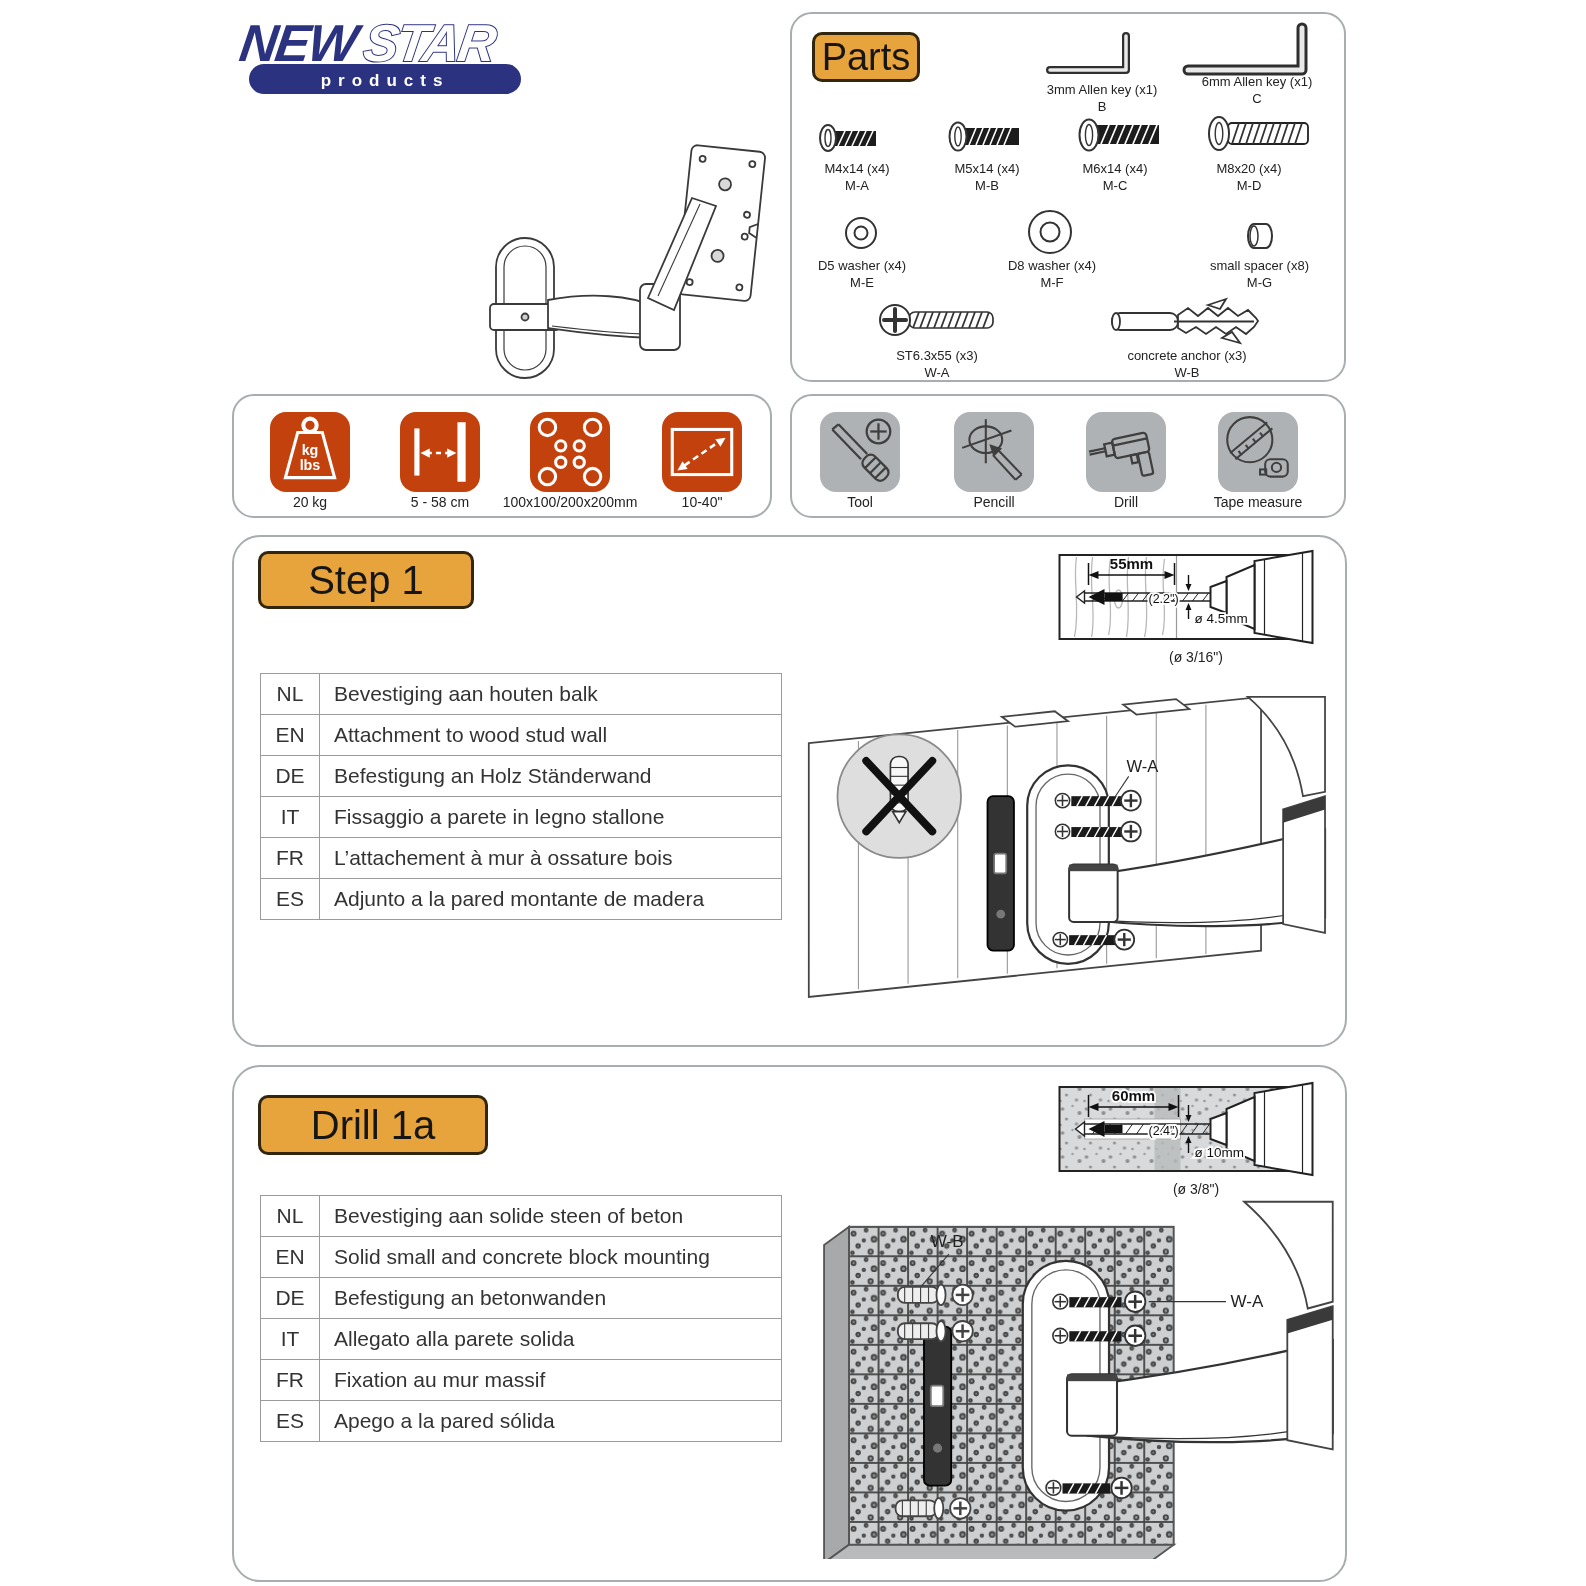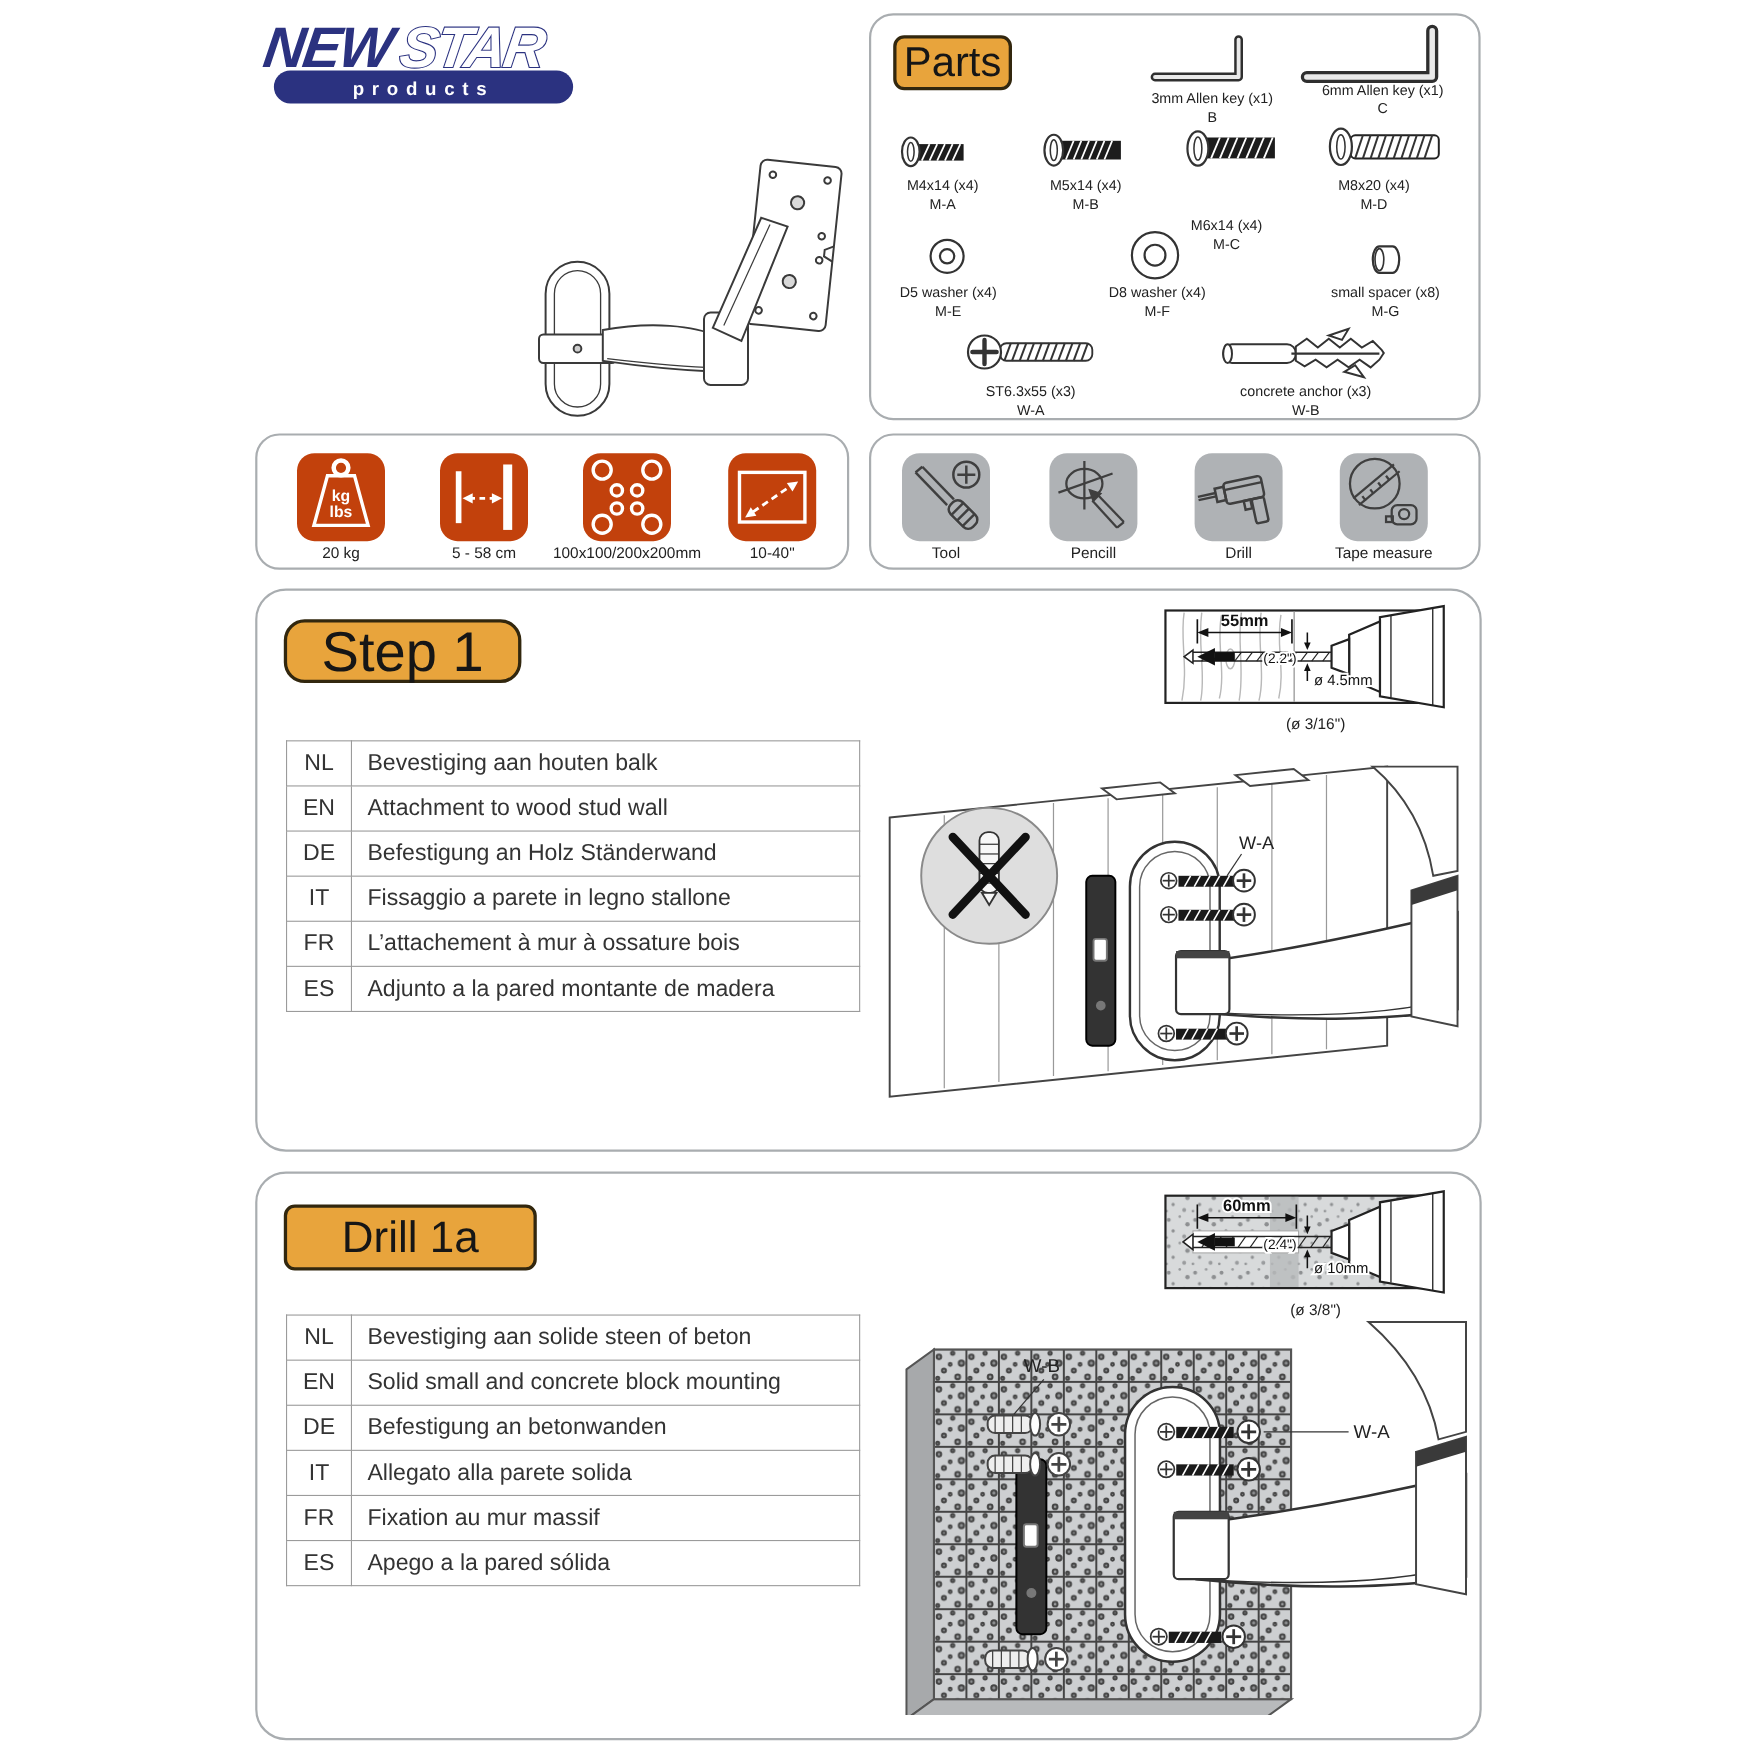--- a/index.html
+++ b/index.html
@@ -135,21 +135,21 @@
           <line x1="35" y1="32" x2="43" y2="13"></line>
           <line x1="43" y1="32" x2="51" y2="13"></line>
           <line x1="51" y1="32" x2="59" y2="13"></line>
           <line x1="59" y1="32" x2="67" y2="13"></line>
           <line x1="67" y1="32" x2="75" y2="13"></line>
           <line x1="75" y1="32" x2="83" y2="13"></line>
         </g>
       <ellipse cx="15" cy="23" rx="9.5" ry="15.5" fill="#fff" stroke="#333" stroke-width="2"></ellipse>
       <ellipse cx="15" cy="23" rx="3.6" ry="10.5" fill="#fff" stroke="#333" stroke-width="1.4"></ellipse>
     </svg>
-    <div class="part" style="left:268px;top:147px;width:110px;margin-top:36px;">
+    <div class="part" style="left:268px;top:147px;width:110px;">
       <div>M6x14 (x4)</div>
       <div class="code">M-C</div>
     </div>
     <svg class="abs" style="left:412px;top:96px;" width="112" height="50" viewBox="0 0 112 50">
       <rect x="24" y="13" width="80" height="21" rx="4" fill="#fff" stroke="#222" stroke-width="1.8"></rect>
       <g stroke="#333" stroke-width="1.8">
           <line x1="28" y1="34" x2="35" y2="13"></line>
           <line x1="35" y1="34" x2="42" y2="13"></line>
           <line x1="42" y1="34" x2="49" y2="13"></line>
           <line x1="49" y1="34" x2="56" y2="13"></line>
@@ -337,21 +337,21 @@
           <line x1="41" y1="20" x2="44" y2="24"></line>
         <rect x="46" y="46" width="22" height="17" rx="5"></rect>
         <circle cx="57" cy="54" r="4.5"></circle>
         <rect x="41" y="56" width="6" height="5"></rect>
       </svg>
     </div>
     <div class="tile-label" style="left:466px;top:98px;">Tape measure</div>
   </div>
 
   <div class="panel" style="left:232px;top:535px;width:1111px;height:508px;border-radius:28px;">
-    <div class="badge" style="left:24px;top:26px;width:210px;height:52px;font-size:51px;border-radius:19px;">
+    <div class="badge" style="left:24px;top:14px;width:210px;height:52px;font-size:40px;">
       <span>Step 1</span>
     </div>
 
     <div class="abs" style="left:822px;top:10px;width:280px;">
       <svg width="280" height="100" viewBox="0 0 275 100">
         <rect x="1" y="8" width="252" height="84" fill="#fff" stroke="#222" stroke-width="2"></rect>
         <g stroke="#b9b9b9" fill="none" stroke-width="1.3">
           <path d="M18,10 C14,34 22,60 16,90"></path>
           <path d="M34,10 C30,40 38,66 33,90"></path>
           <path d="M52,12 C47,36 56,64 50,88"></path>

